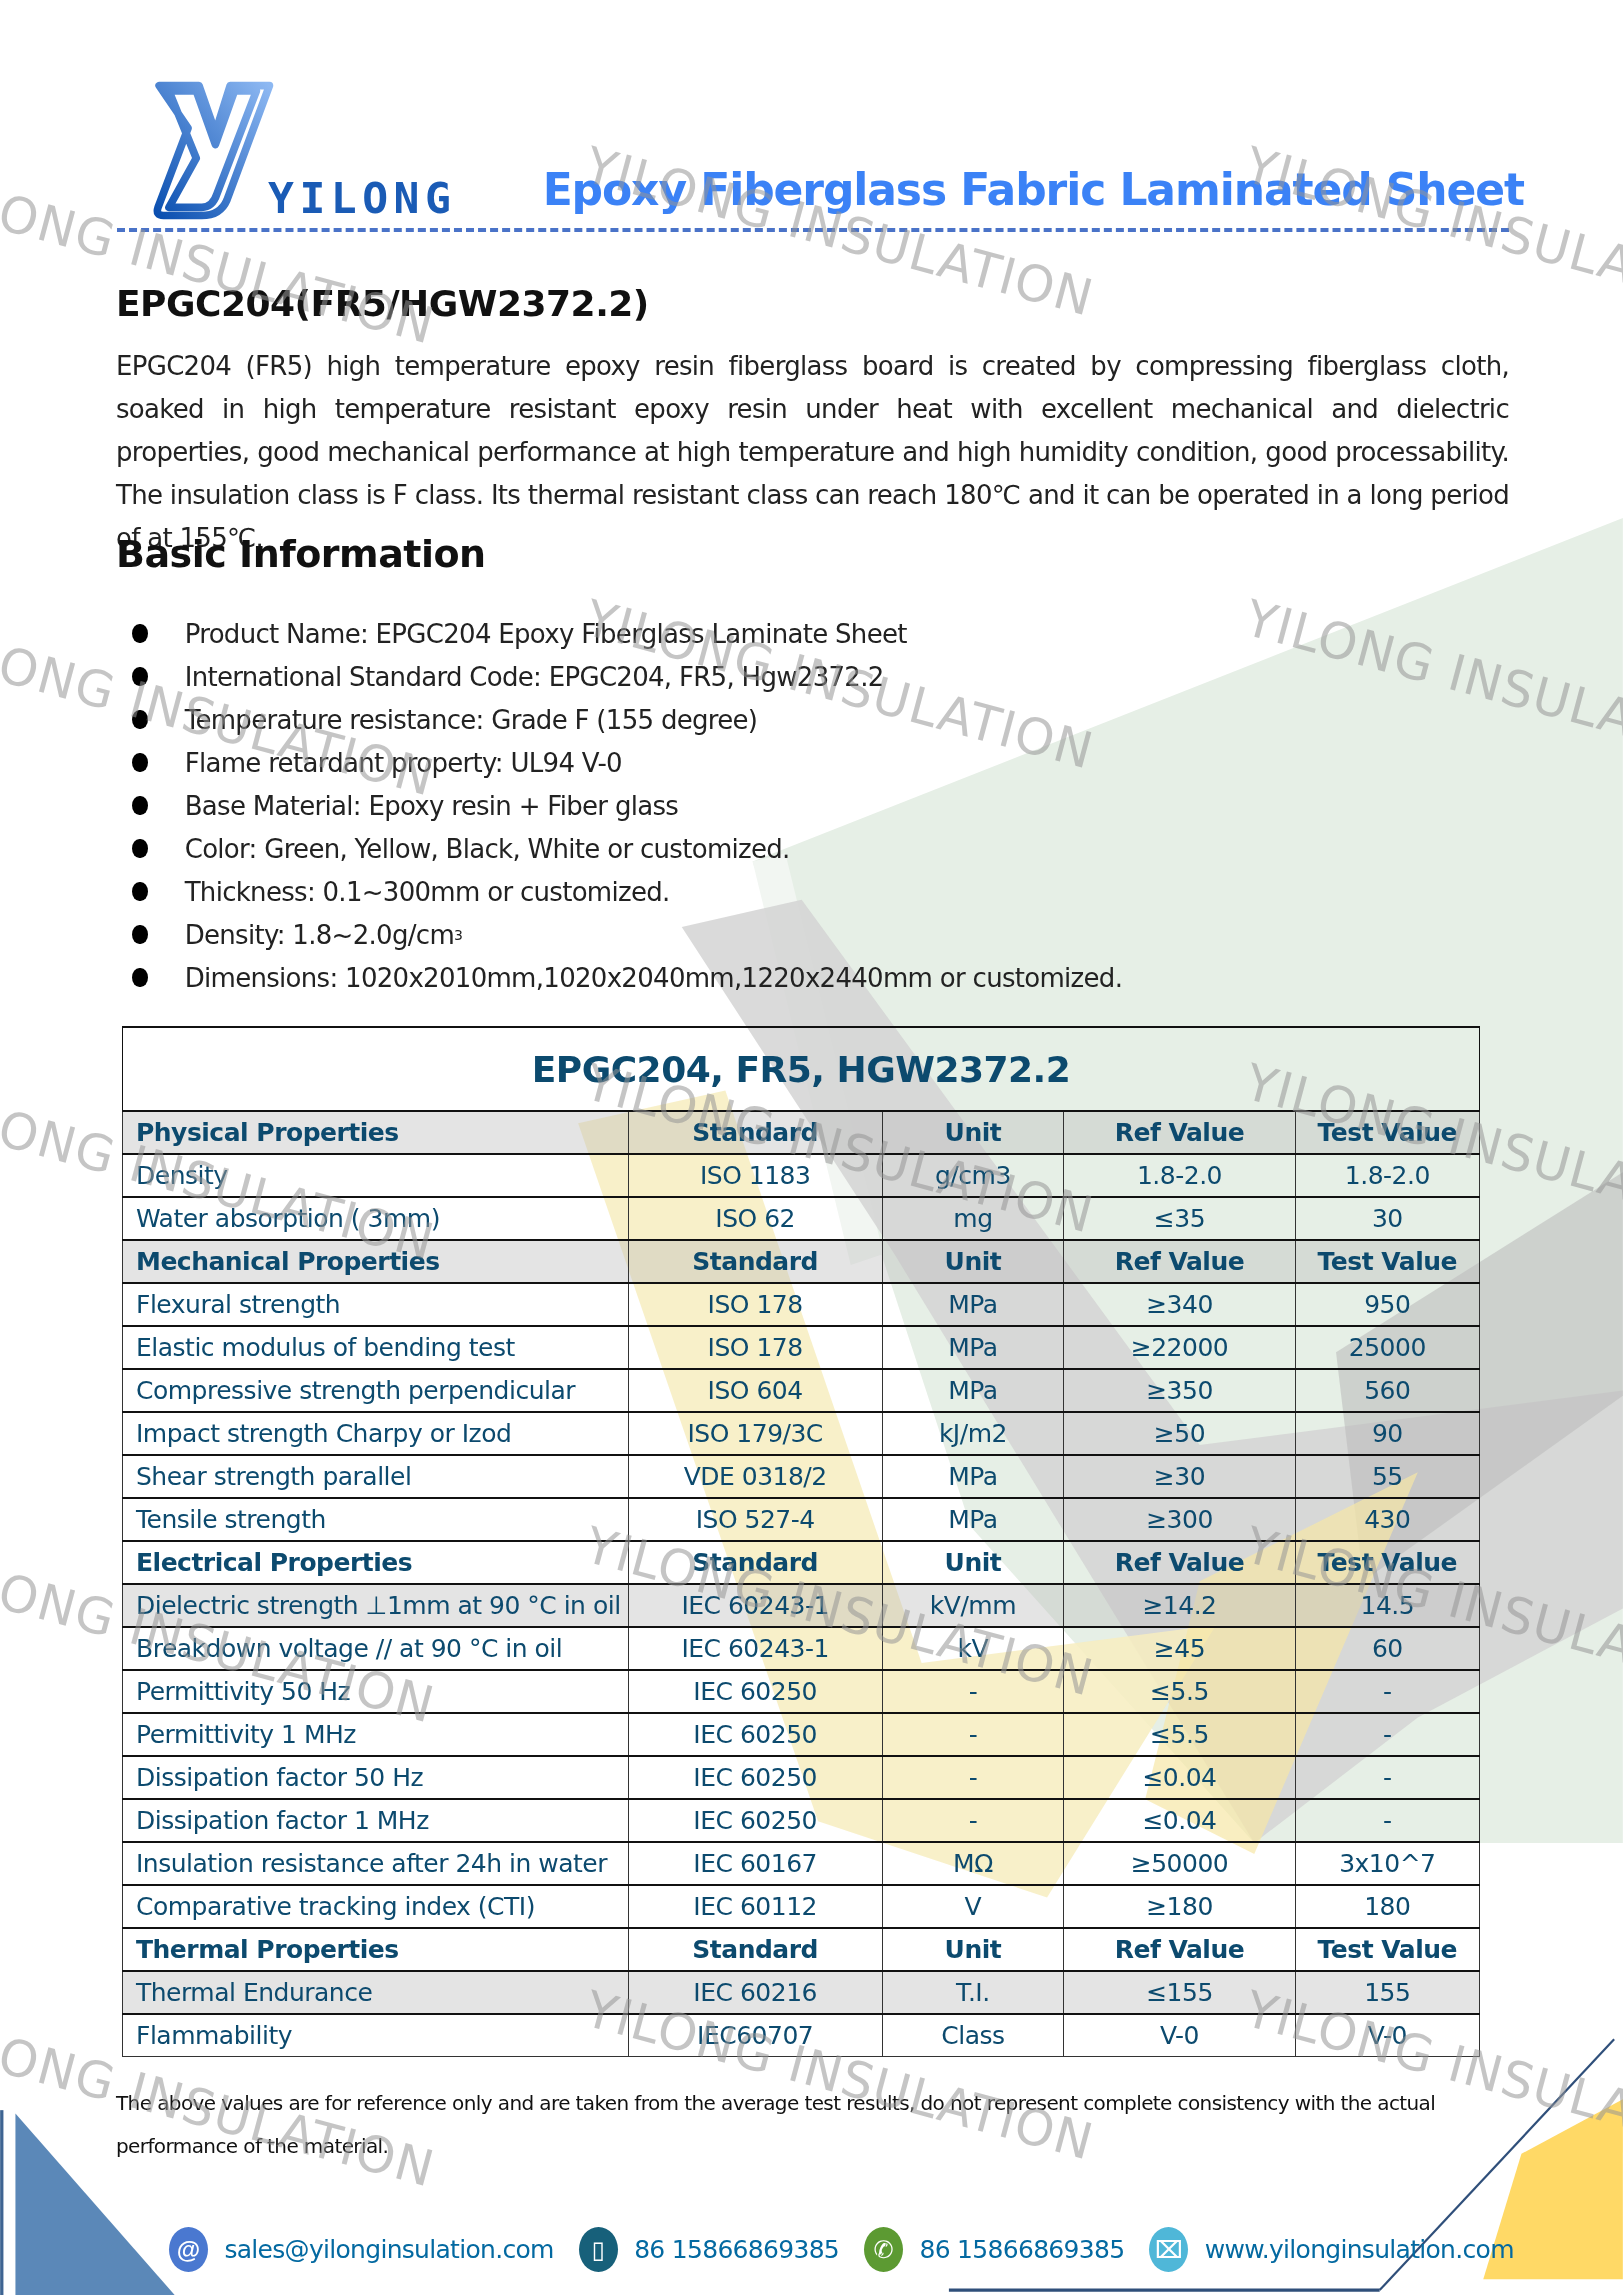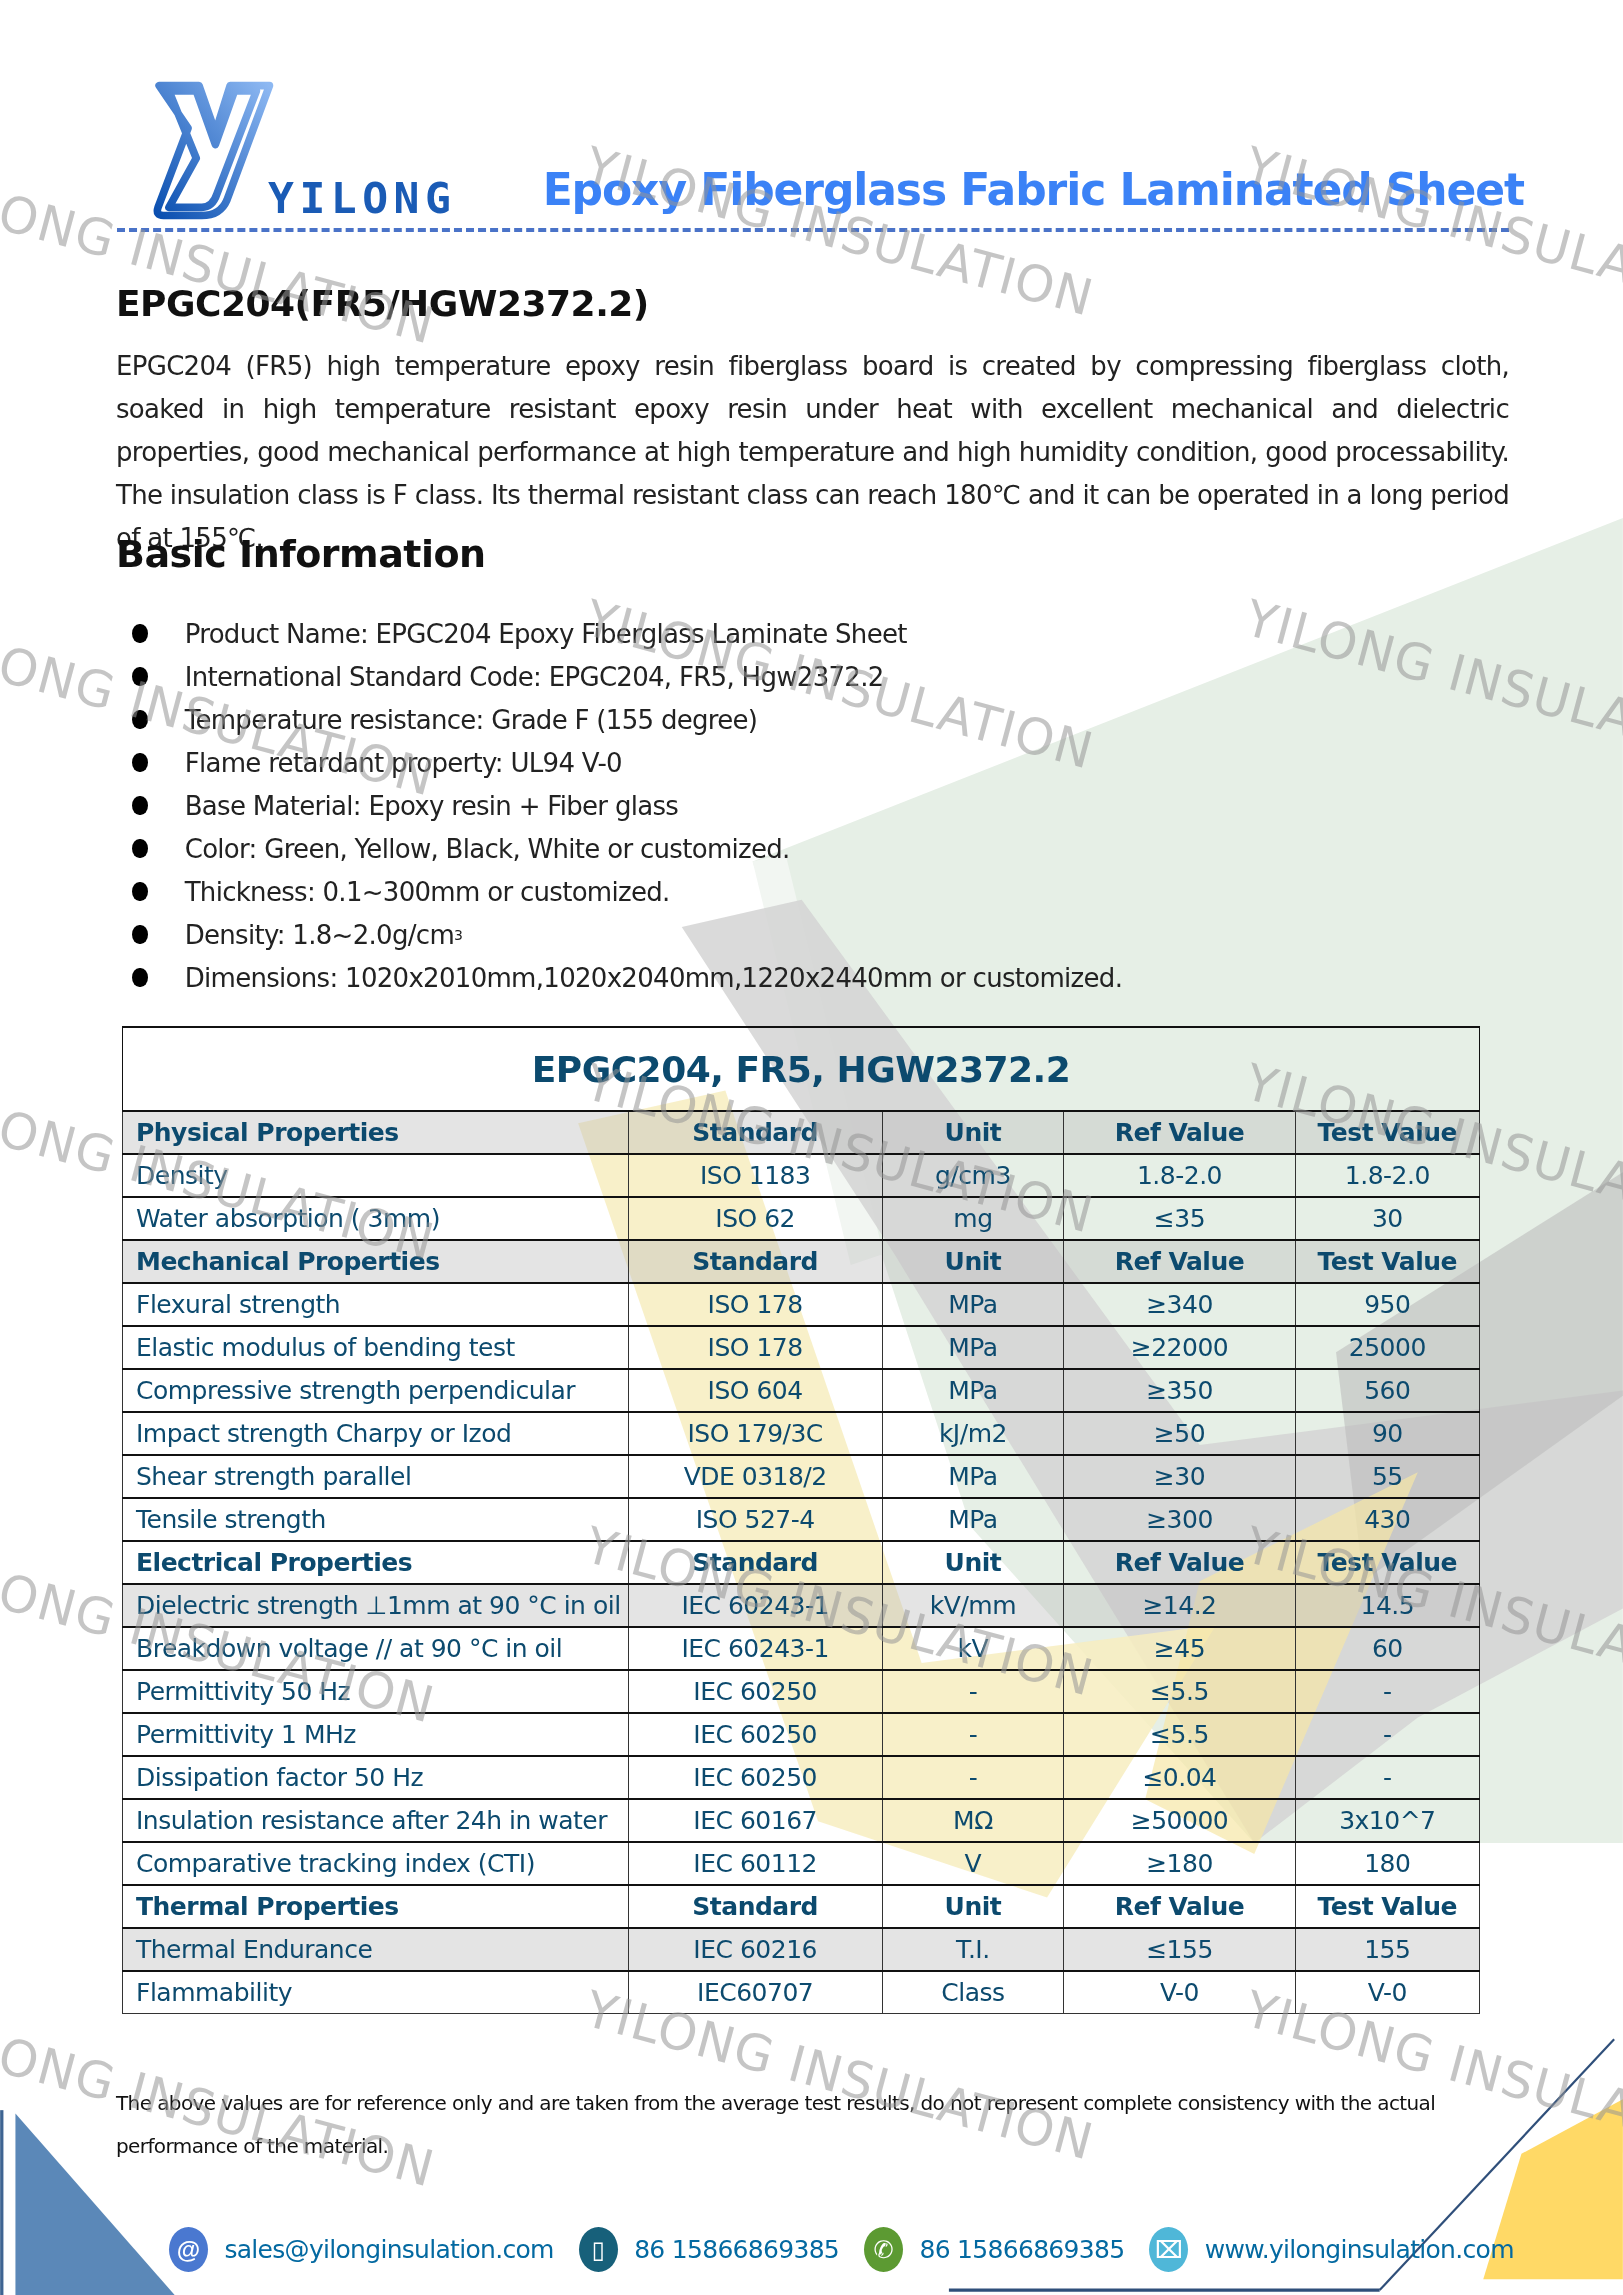--- a/index.html
+++ b/index.html
@@ -311,20 +311,27 @@
         <td>-</td>
       </tr>
       <tr>
         <td class="name">Dissipation factor 50 Hz</td>
         <td>IEC 60250</td>
         <td>-</td>
         <td>≤0.04</td>
         <td>-</td>
       </tr>
       <tr>
+        <td class="name">Dissipation factor 1 MHz</td>
+        <td>IEC 60250</td>
+        <td>-</td>
+        <td>≤0.04</td>
+        <td>-</td>
+      </tr>
+      <tr>
         <td class="name">Insulation resistance after 24h in water</td>
         <td>IEC 60167</td>
         <td>MΩ</td>
         <td>≥50000</td>
         <td>3x10^7</td>
       </tr>
       <tr>
         <td class="name">Comparative tracking index (CTI)</td>
         <td>IEC 60112</td>
         <td>V</td>

